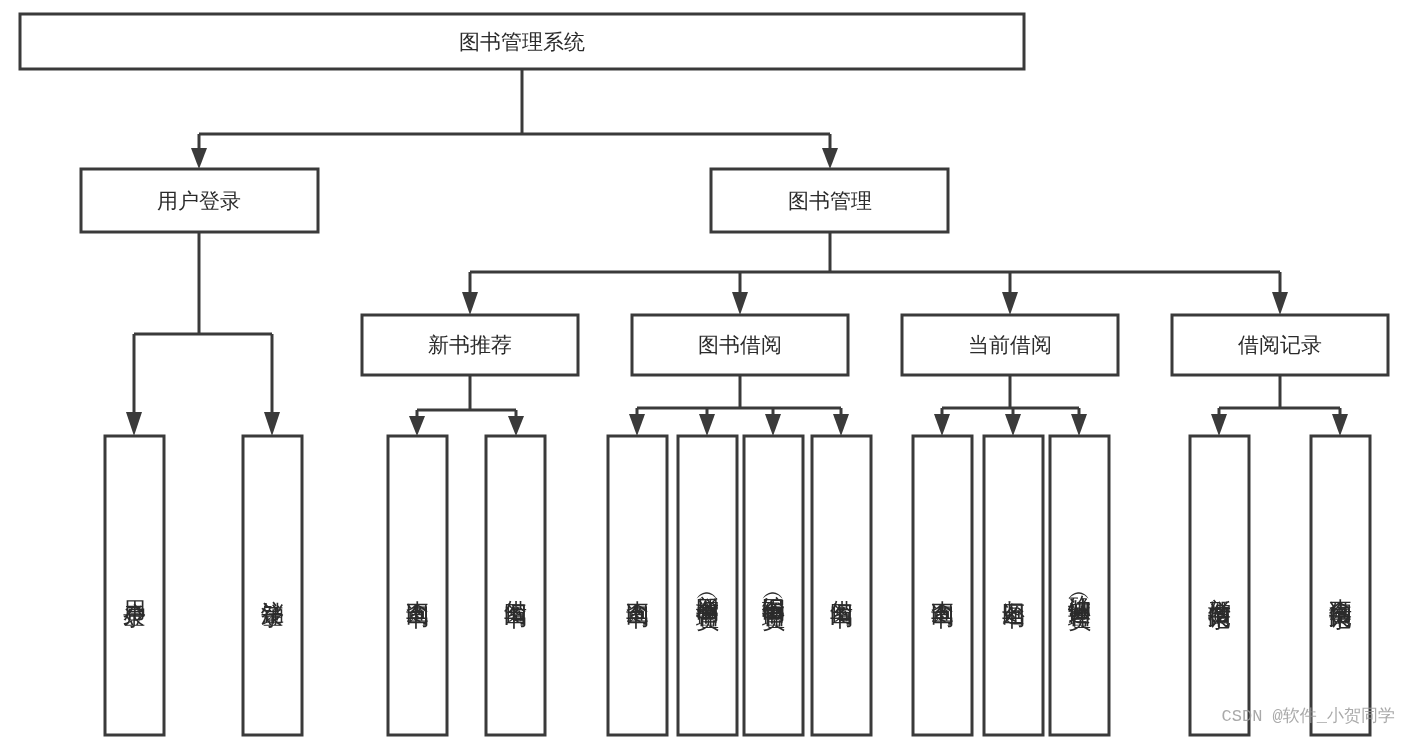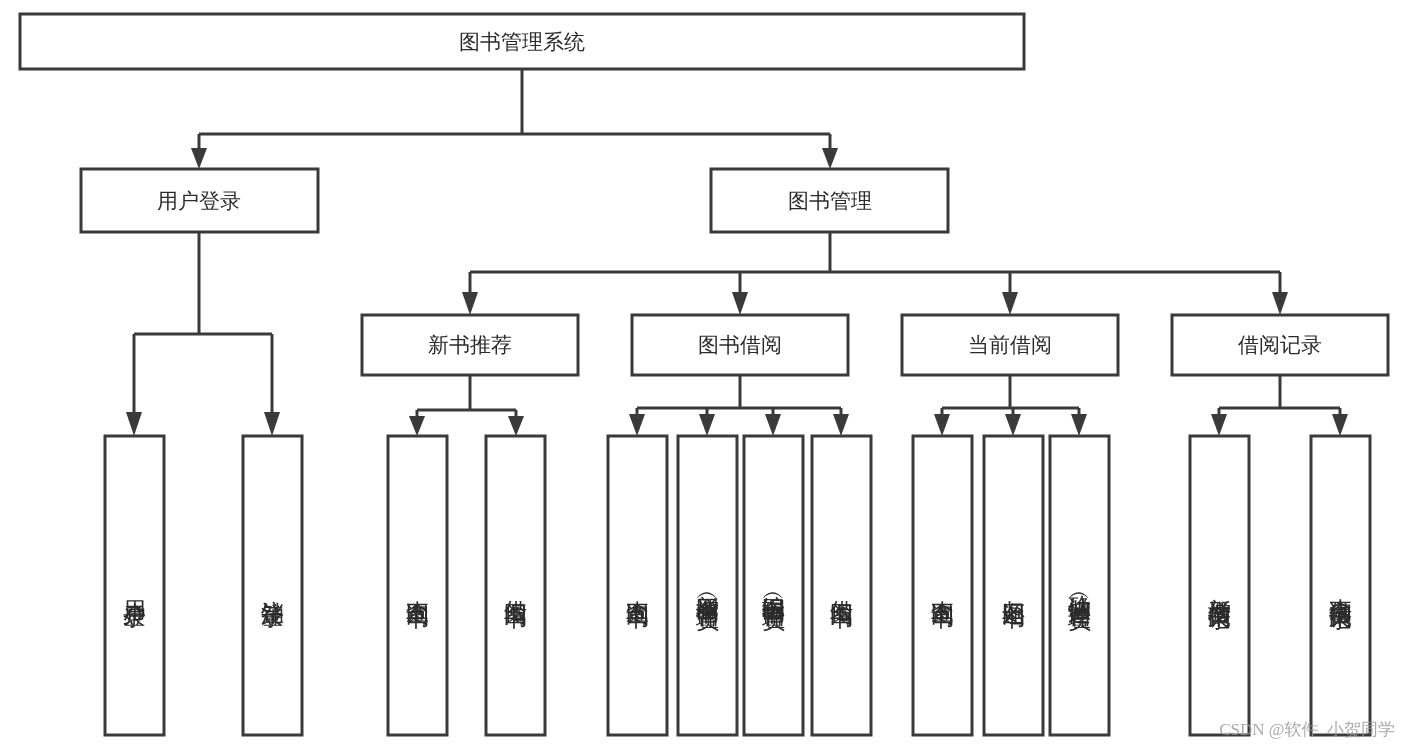--- a/index.html
+++ b/index.html
@@ -64,22 +64,22 @@
     font-size: 23px;
     line-height: 1.0;
     color: #2b2b2b;
     letter-spacing: 2px;
     white-space: nowrap;
     text-align: center;
   }
   .watermark {
     position: absolute;
     right: 10px;
-    bottom: 6px;
-    font-family: Liberation Serif, serif;
+    bottom: 20px;
+    font-family: Liberation Mono, monospace;
     font-size: 17px;
     color: #9b9b9b;
     opacity: 0.85;
     white-space: nowrap;
   }
 </style>
 </head>
 <body>
 
 <div id="diagram-root">

